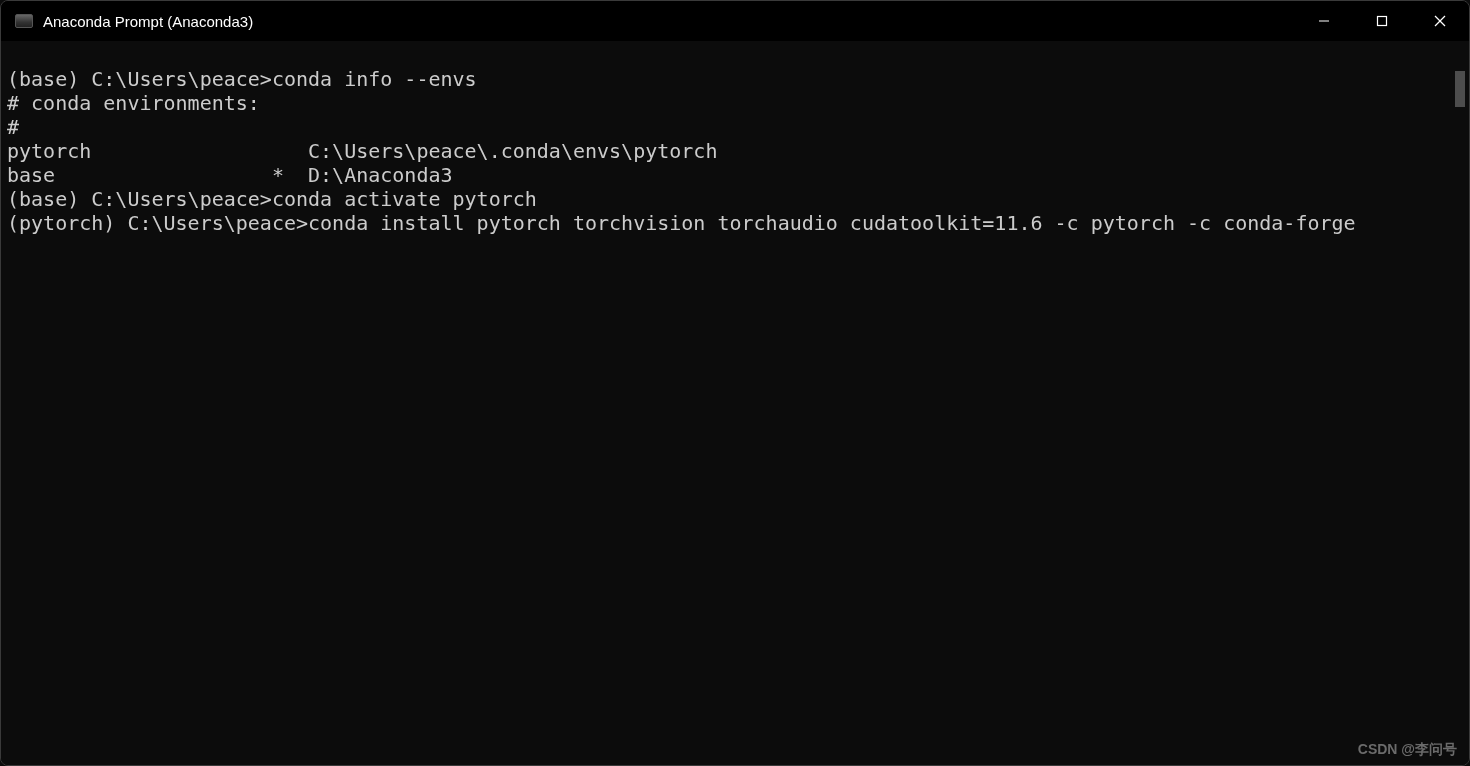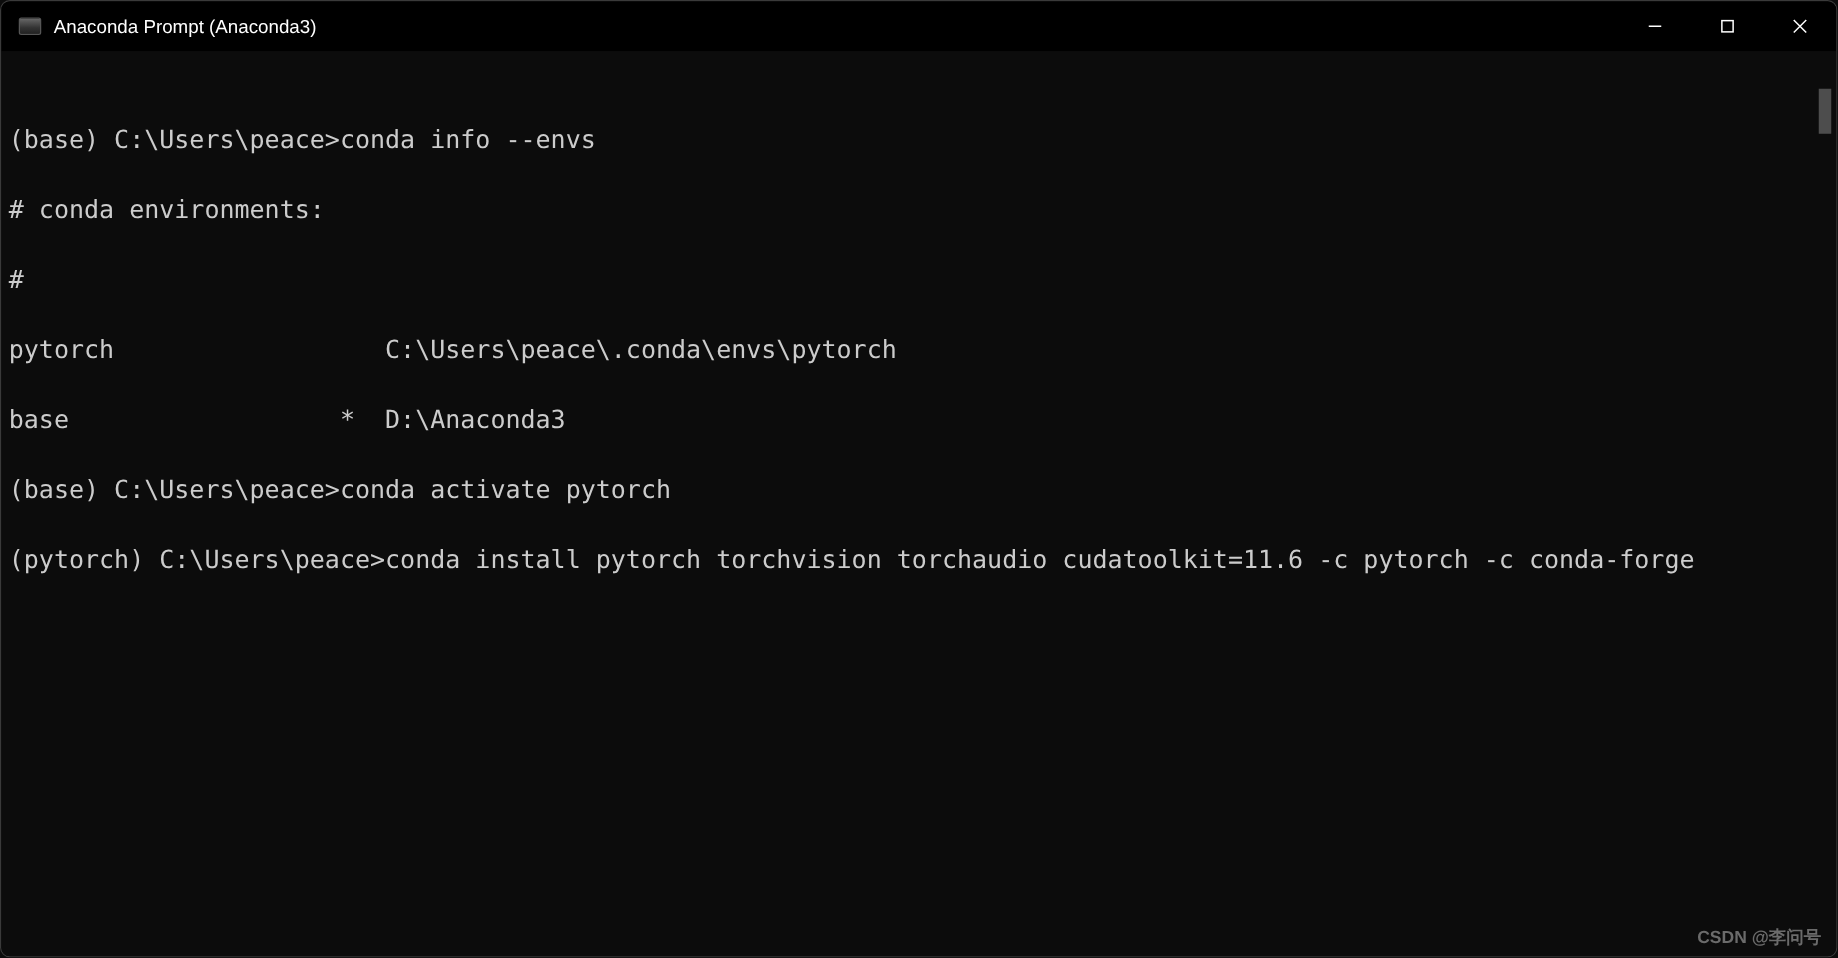--- a/index.html
+++ b/index.html
@@ -104,21 +104,21 @@
     }
     .watermark {
       position: absolute;
       right: 12px;
       bottom: 6px;
       color: #6b6b6b;
       font-size: 14px;
       font-family: "Segoe UI", "Microsoft YaHei", sans-serif;
       font-weight: bold;
     }
-    .line { display: block; margin-top: 32px; }
+    .line { display: block; }
   </style>
 </head>
 <body>
 
 <div class="window">
   <div class="titlebar">
     <div class="titlebar-left">
       <div class="app-icon"></div>
       <span class="title-text">Anaconda Prompt (Anaconda3)</span>
     </div>

